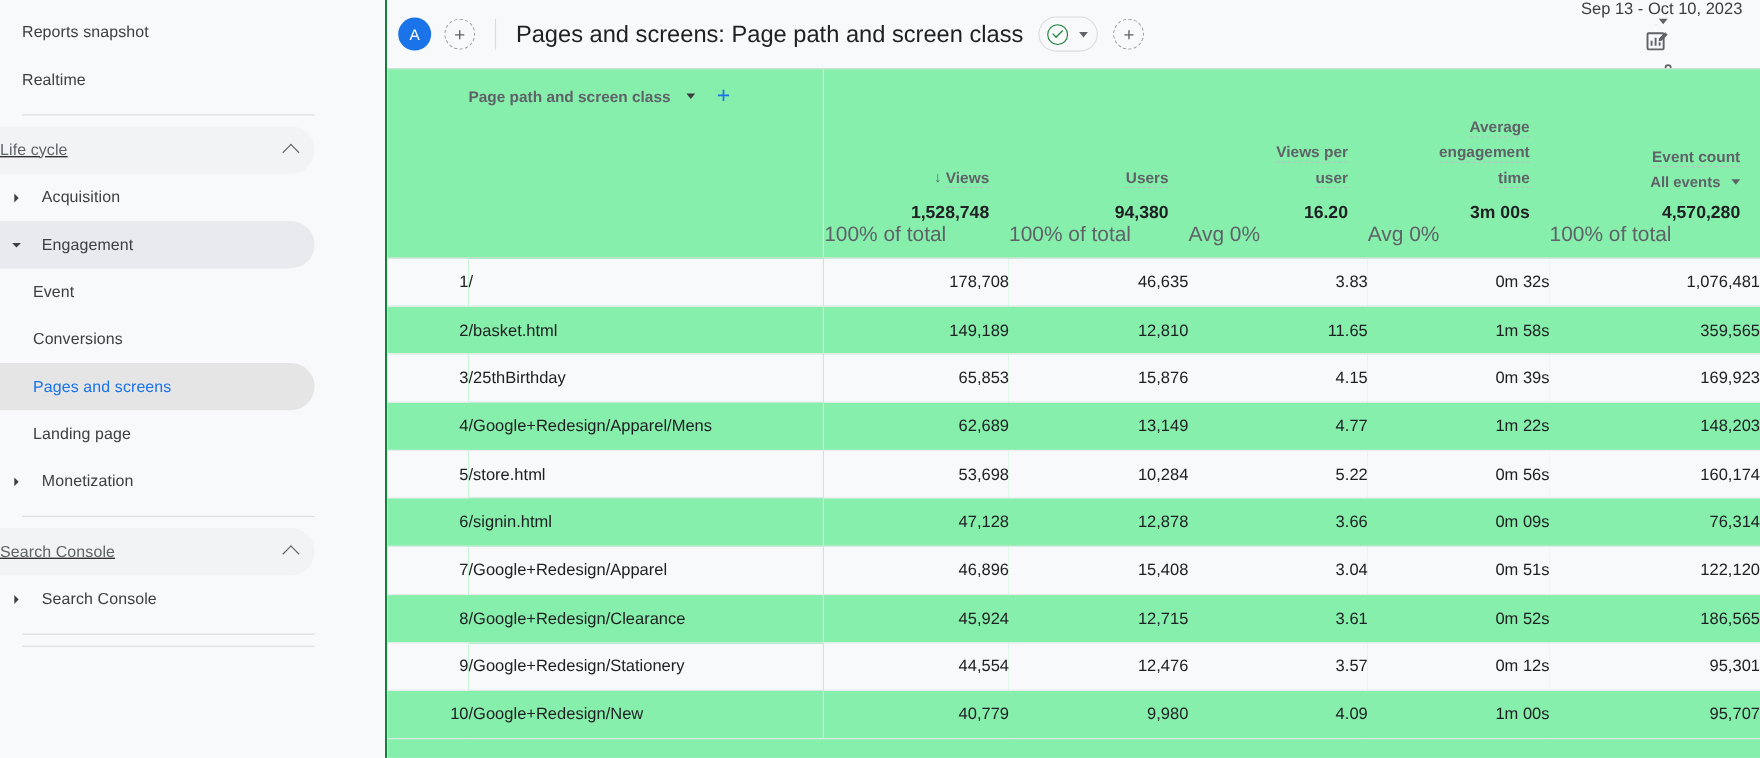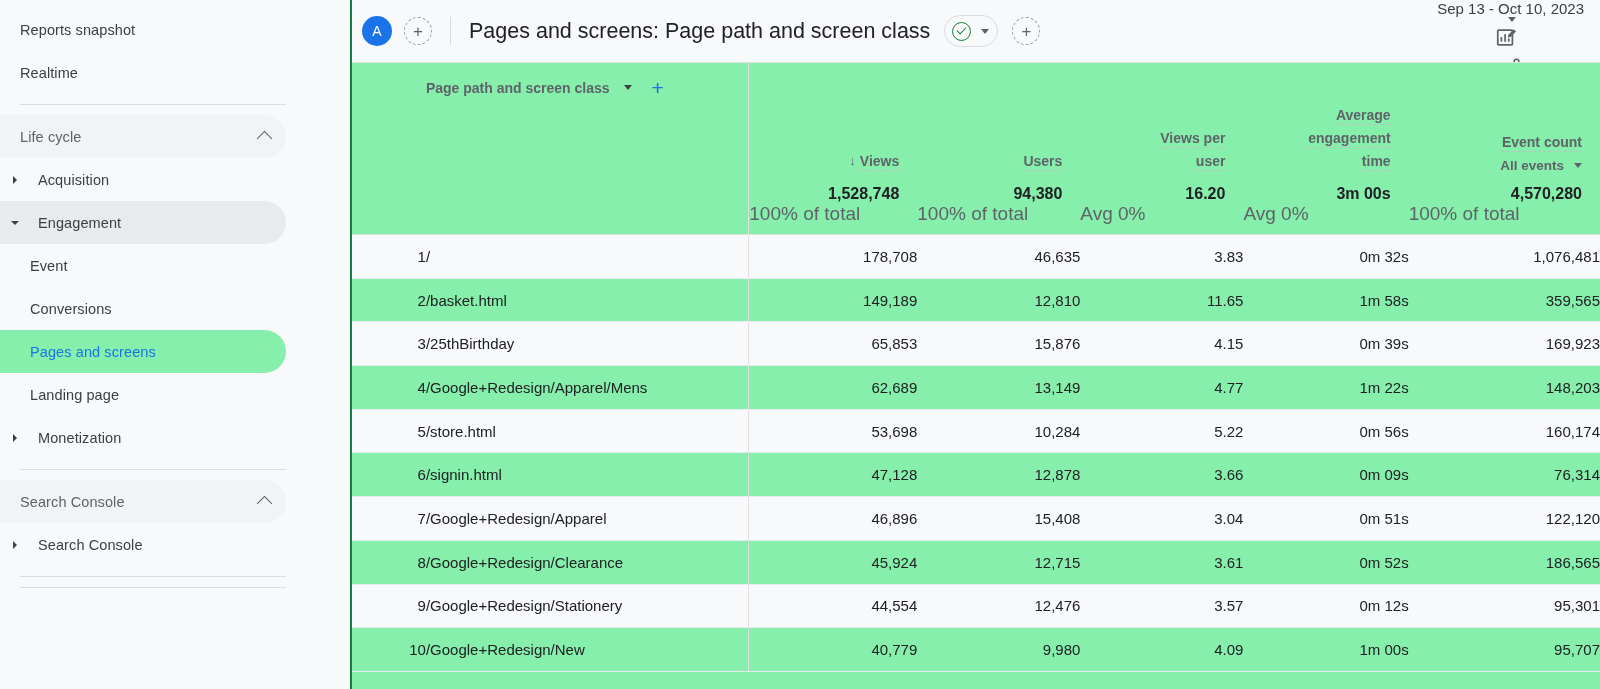--- a/index.html
+++ b/index.html
@@ -46,28 +46,29 @@
     white-space: nowrap;
   }
   .lvl-top .nav-label { padding-left: 8px; }
   .lvl-plain { padding-left: 20px; }
   .lvl-child .nav-label { padding-left: 30px; }
   .section-head {
     height: 43px;
     display: flex; align-items: center; justify-content: space-between;
     border-radius: 0 22px 22px 0;
     margin-right: 64px;
-    padding-left: 20px; padding-right: 16px;
+    padding-right: 16px;
     background: #f1f3f4;
     cursor: pointer;
+    text-decoration: underline;
   }
   .section-head .nav-label { color: #5f6368; font-size: 14.5px; }
   .nav-item.selected-parent { background: #e8eaed; }
   .nav-item.selected {
-    background: #86efac;
+    background: #e5e5e5;
   }
   .nav-item.selected .nav-label { color: #1a73e8; font-weight: 500; }
   .divider {
     height: 1px; background: #dadce0;
     margin: 10px 64px 10px 20px;
   }
   .tri {
     width: 0; height: 0;
     border-left: 4.5px solid #3c4043;
     border-top: 4px solid transparent;

